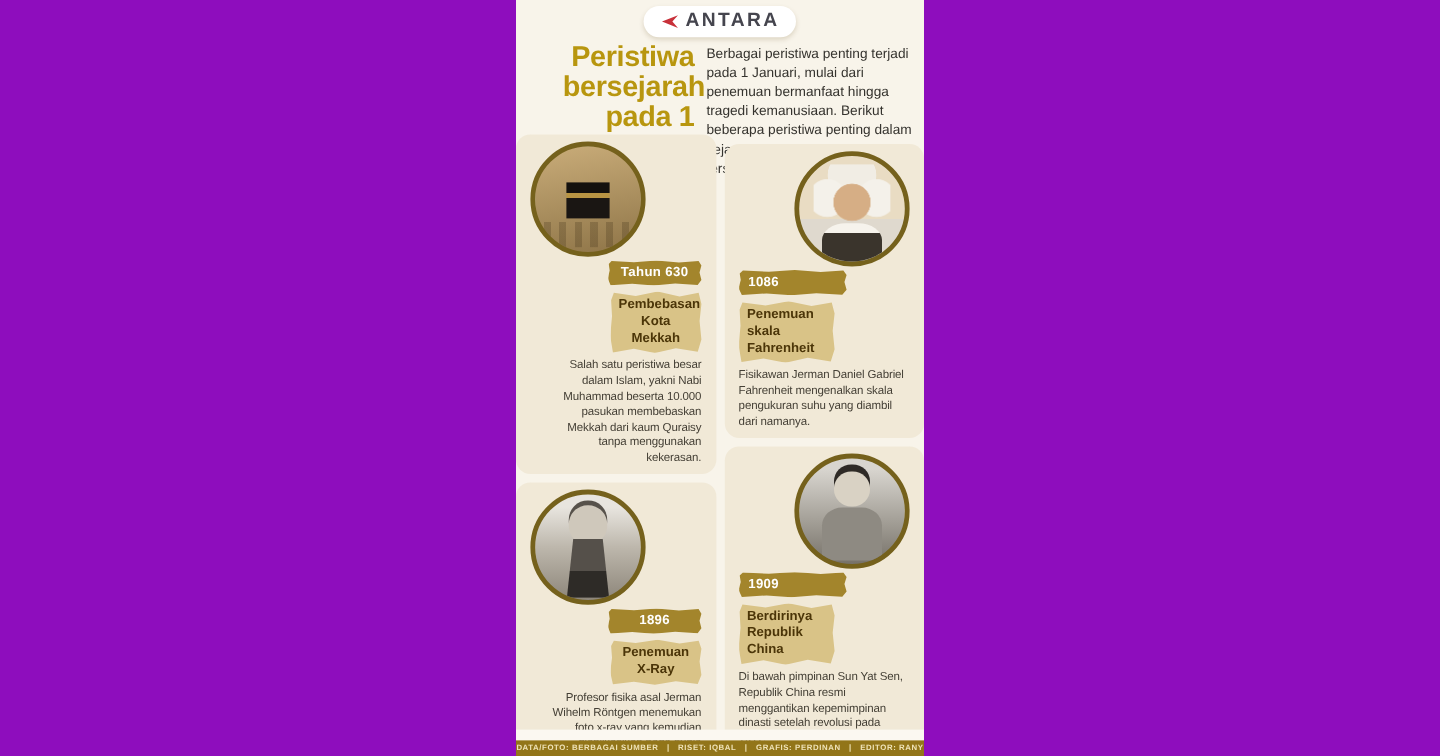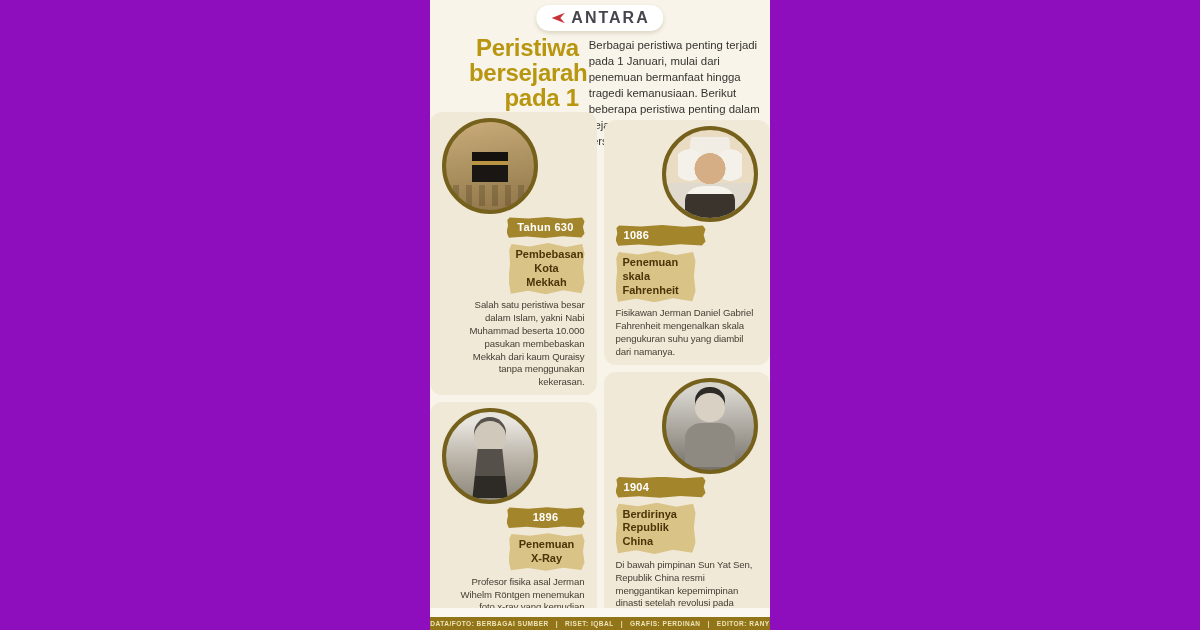--- a/index.html
+++ b/index.html
@@ -212,21 +212,21 @@
         </div>
         <div class="badge-row">
           <span class="tbadge torn">Penemuan skala Fahrenheit</span>
         </div>
         <p class="desc">Fisikawan Jerman Daniel Gabriel Fahrenheit mengenalkan skala pengukuran suhu yang diambil dari namanya.</p>
       </div>
 
       <div class="card right">
         <div class="photo ph-sunyatsen"></div>
         <div class="badge-row">
-          <span class="ybadge torn">1904</span>
+          <span class="ybadge torn">1909</span>
         </div>
         <div class="badge-row">
           <span class="tbadge torn">Berdirinya Republik China</span>
         </div>
         <p class="desc">Di bawah pimpinan Sun Yat Sen, Republik China resmi menggantikan kepemimpinan dinasti setelah revolusi pada 1911.</p>
       </div>
 
       <div class="card right">
         <div class="photo ph-euro"></div>
         <div class="badge-row">

